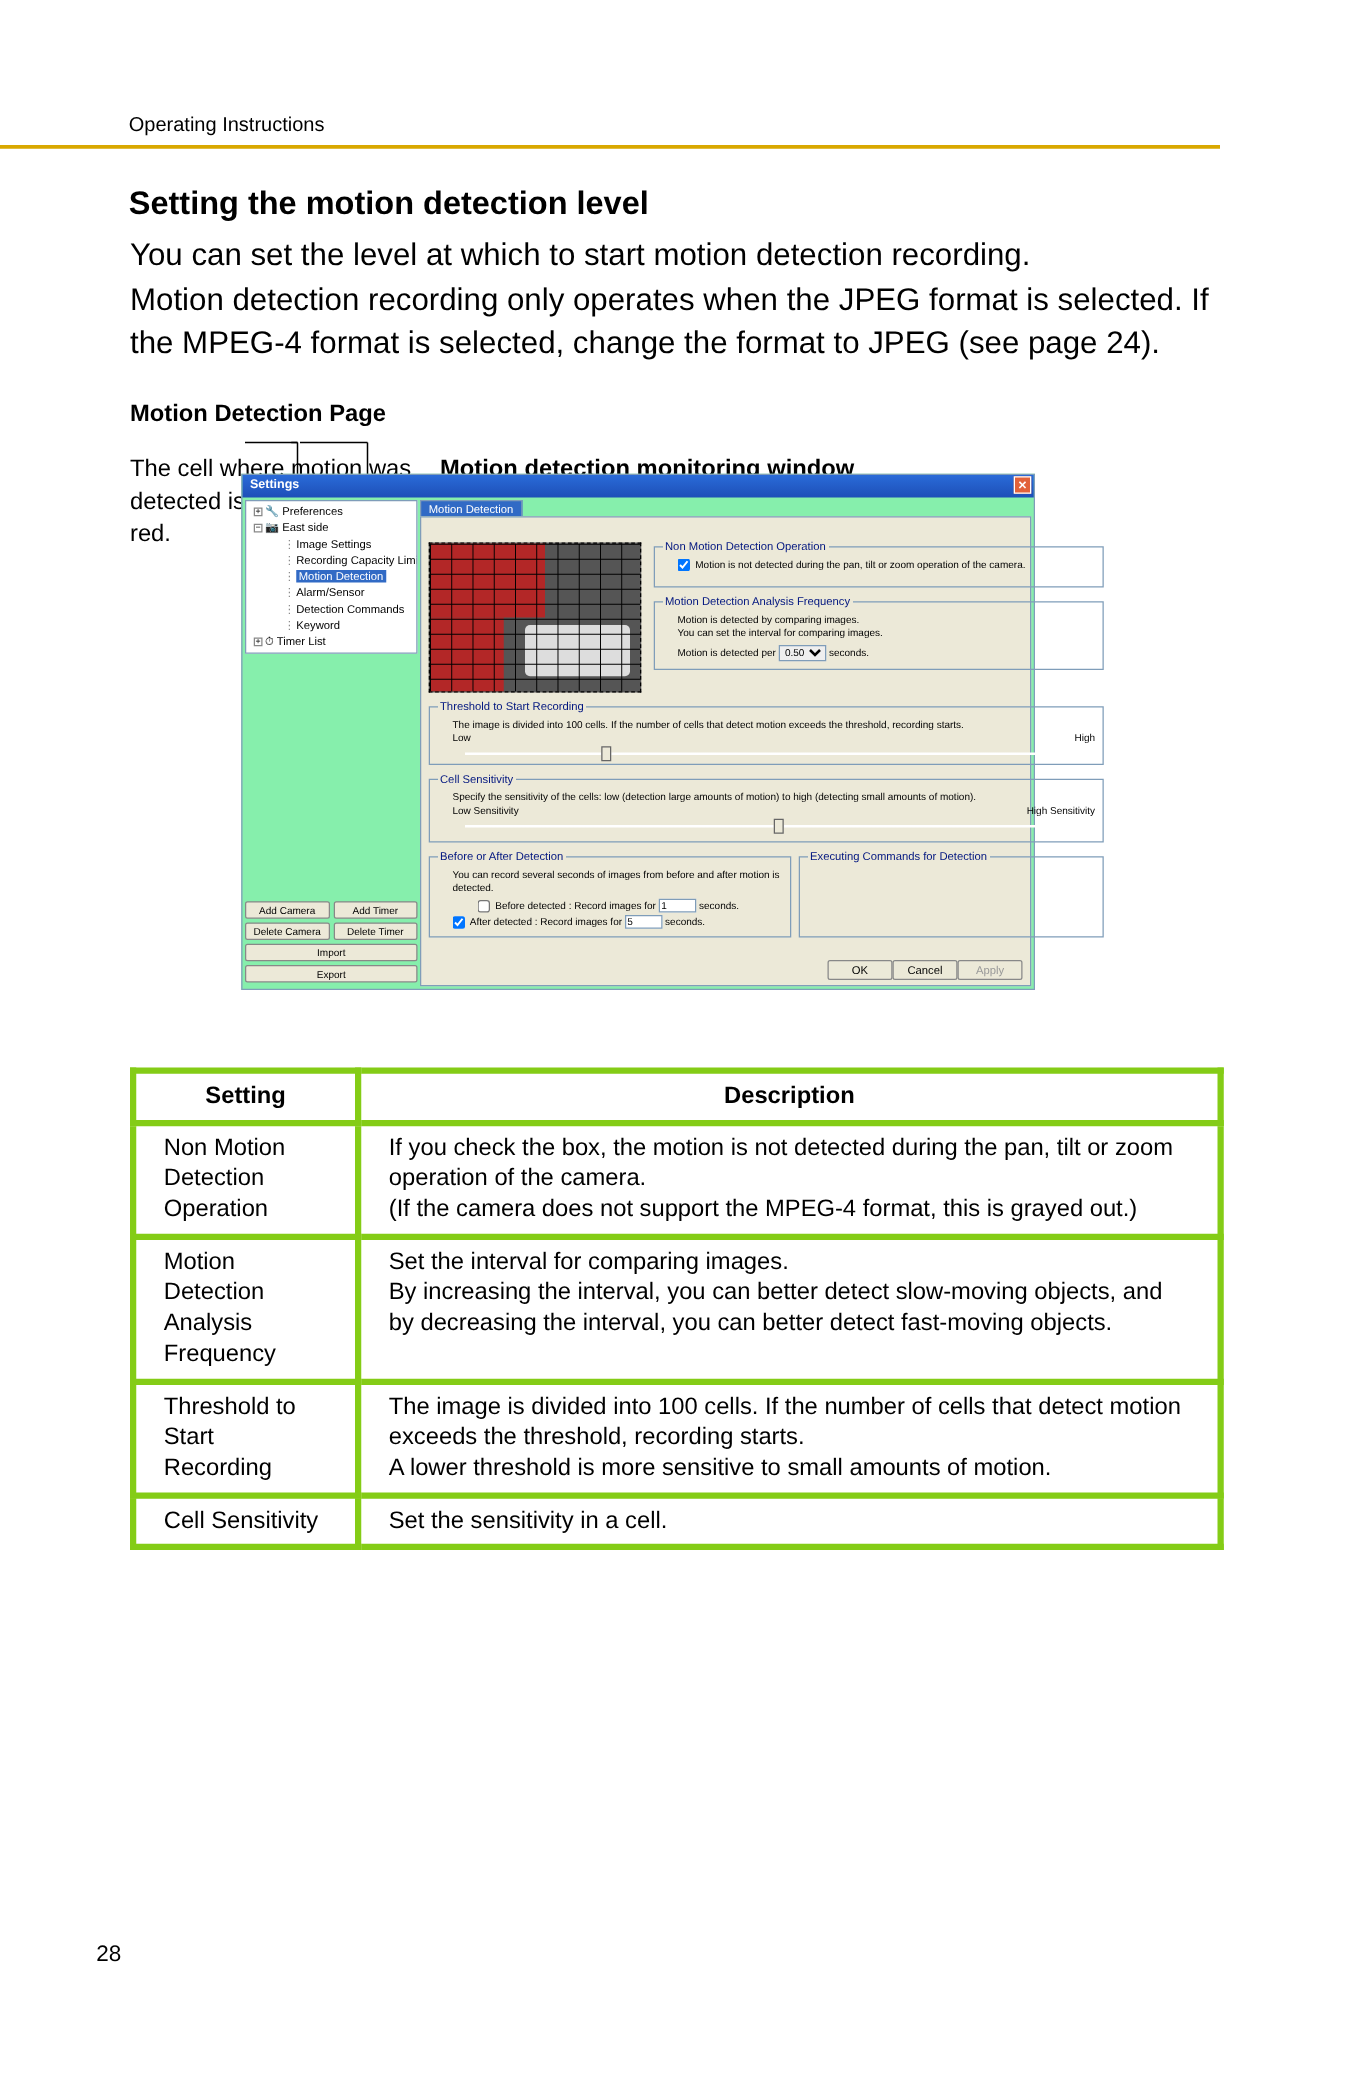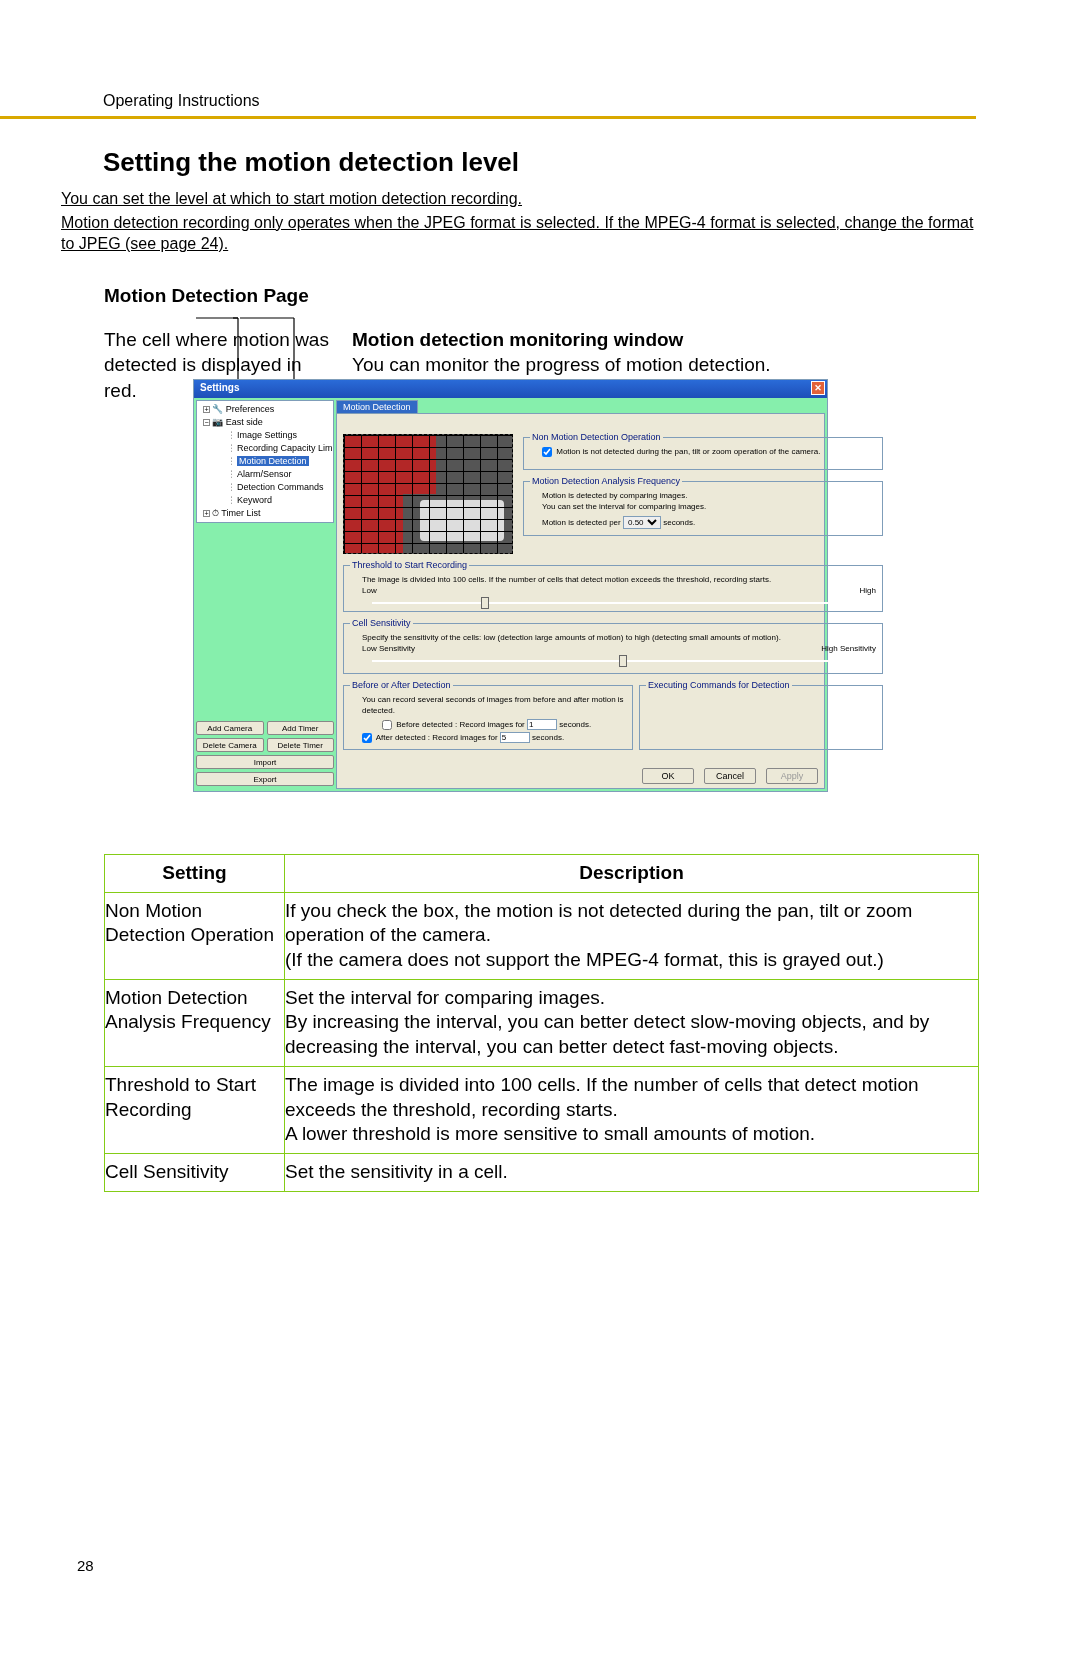--- a/index.html
+++ b/index.html
@@ -17,24 +17,23 @@
     border-bottom: 3px solid #d9a800;
     width: 976px;
     margin: 0;
   }
   .h1 {
     font-size: 26px;
     font-weight: bold;
     padding: 28px 0 8px 103px;
   }
   .body-para {
-    font-size: 16px;
-    padding: 2px 100px 0 61px;
+    font-size: 25px;
+    padding: 2px 100px 0 104px;
     line-height: 1.35;
-    text-decoration: underline;
   }
   .h2 {
     font-size: 19px;
     font-weight: bold;
     padding: 30px 0 0 104px;
   }
   .callouts {
     position: relative;
     padding: 20px 0 0 104px;
     font-size: 19px;
@@ -180,48 +179,48 @@
   }
   .slider-thumb {
     position:absolute; top:-1px; width:8px; height:12px;
     background:#ece9d8; border:1px solid #666;
   }
   .slider-labels { display:flex; justify-content:space-between; font-size:8px; color:#000;}
   input[type=checkbox]{ width:10px; height:10px; vertical-align:middle; margin-right:2px;}
 
   .bottom-btns {
     position:absolute; right:6px; bottom:4px;
-    display:flex; gap:10px;margin-left:40px;
+    display:flex; gap:0;margin-left:40px;
   }
   .bottom-btns button {
     width:52px; height:16px;
     font-size:9px;
     background:#ece9d8; border:1px solid #888; border-radius:2px;
     cursor:pointer;
   }
   .bottom-btns button.disabled { color:#999; }
 
   
   table.desc {
     border-collapse: collapse;
     width: 875px;
     margin: 38px 0 0 104px;
     font-size: 19px;
   }
   table.desc th, table.desc td {
-    border: 1px solid #84cc16;
-    padding: 6px 0;
+    border: 5px solid #84cc16;
+    padding: 6px 22px;
     vertical-align: top;
     text-align: left;
     line-height:1.3;
   }
   table.desc th { font-weight: bold; text-align: center;}
   table.desc th.c1 { width: 180px; text-align:center;}
   .page-number {
-    position:absolute; left:77px; bottom:95px; font-size:15px;
+    position:absolute; left:77px; bottom:95px; font-size:18px;
   }
 </style>
 </head>
 <body>
 
 <div class="page-header">Operating Instructions</div>
 
 <div class="h1">Setting the motion detection level</div>
 <div class="body-para">You can set the level at which to start motion detection recording.</div>
 <div class="body-para">Motion detection recording only operates when the JPEG format is selected. If the MPEG-4 format is selected, change the format to JPEG (see page 24).</div>

